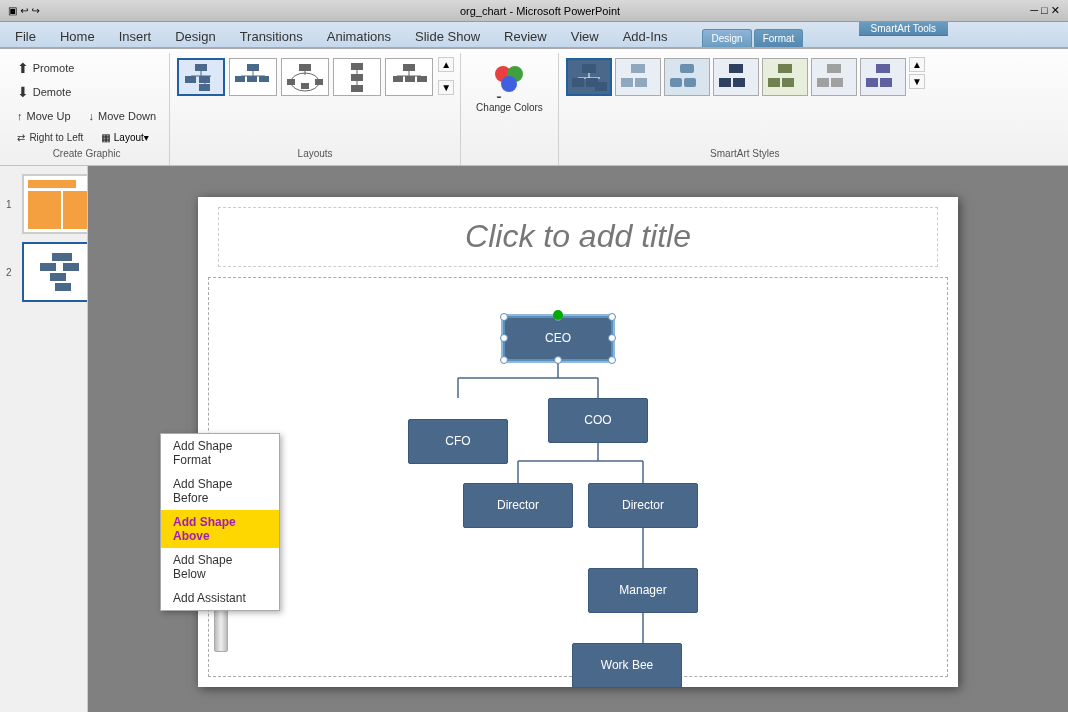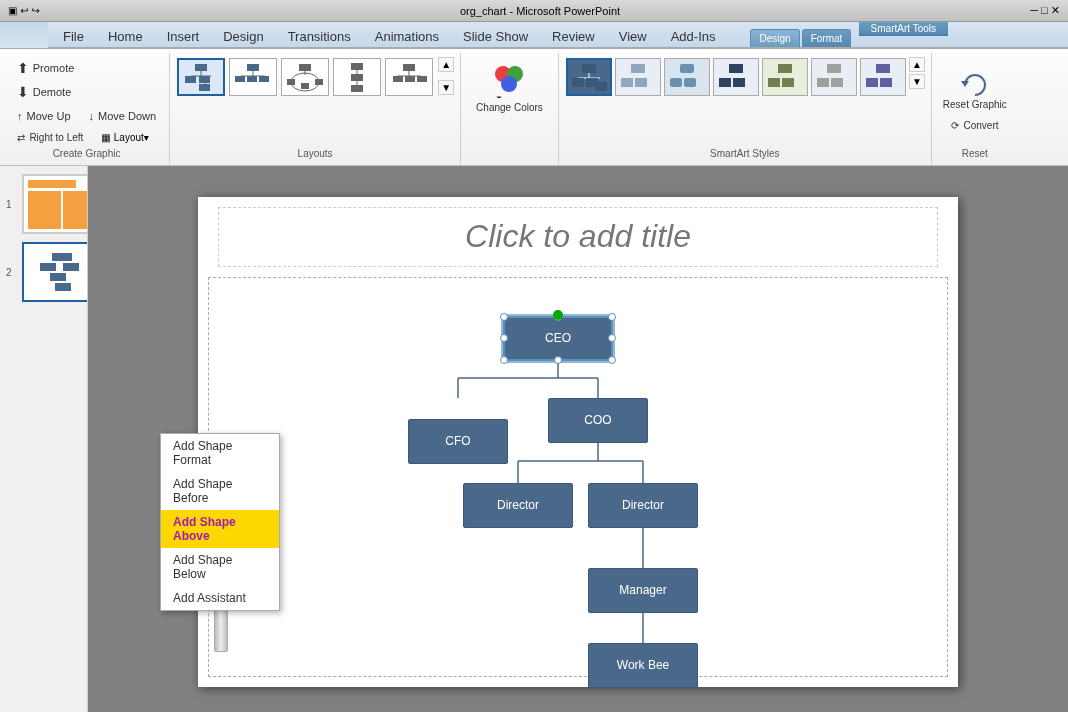--- a/index.html
+++ b/index.html
@@ -344,21 +344,21 @@
   </style>
 </head>
 <body>
 
 <div class="title-bar">
   <span style="margin-right:10px; font-size:10px;">▣ ↩ ↪</span>
   <span class="title-bar-text">org_chart - Microsoft PowerPoint</span>
   <span style="font-size:11px; gap:8px; display:flex;">─ □ ✕</span>
 </div>
 
-<div style="background: linear-gradient(to bottom, #c5d8ec, #d8e4f0); border-bottom: 1px solid #aaa; position: relative; padding-left: 48px;">
+<div style="background: linear-gradient(to bottom, #c5d8ec, #d8e4f0); border-bottom: 1px solid #aaa; position: relative;">
 
   <div style="position:absolute; top:0; right:120px; background: linear-gradient(to bottom, #6a9dc0, #5588b0); color:#fff; font-size:10px; padding:1px 12px; border-radius:0; border-bottom: 1px solid #4a78a0;">SmartArt Tools</div>
 
   <div class="tab-bar">
     <div class="tab">File</div>
     <div class="tab">Home</div>
     <div class="tab">Insert</div>
     <div class="tab">Design</div>
     <div class="tab">Transitions</div>
     <div class="tab">Animations</div>
@@ -541,36 +541,20 @@
       </div>
 
       <div style="width:16px; display:flex; flex-direction:column; justify-content:space-between; height:32px; margin-left:1px;">
         <div style="cursor:pointer; font-size:10px; border:1px solid #ccc; background:#f8f8f8; text-align:center; padding:1px;">▲</div>
         <div style="cursor:pointer; font-size:10px; border:1px solid #ccc; background:#f8f8f8; text-align:center; padding:1px;">▼</div>
       </div>
     </div>
     <div class="ribbon-group-label">SmartArt Styles</div>
   </div>
 
-  <div class="ribbon-group" style="min-width:70px;">
-    <div style="display:flex; flex-direction:column; gap:4px; flex:1; align-items:center; justify-content:center;">
-      <div class="ribbon-btn" style="min-height:30px; padding:2px 4px;">
-        <svg width="28" height="24" viewBox="0 0 28 24">
-          <path d="M4,12 A10,10 0 1,1 14,22" fill="none" stroke="#4a6889" stroke-width="2"></path>
-          <polygon points="0,8 8,8 4,14" fill="#4a6889"></polygon>
-        </svg>
-        <span style="font-size:10px;">Reset Graphic</span>
-      </div>
-      <div class="ribbon-btn-sm" style="font-size:10px;">
-        <span>⟳</span>
-        <span>Convert</span>
-      </div>
-    </div>
-    <div class="ribbon-group-label">Reset</div>
-  </div>
 </div>
 
 <div class="main-area">
 
   <div class="slide-panel">
 
     <div style="position:relative; margin-bottom:8px; margin-left:18px;">
       <span style="position:absolute; left:-16px; top:50%; transform:translateY(-50%); font-size:10px; color:#555;">1</span>
       <div class="slide-thumb" style="border-color:#ccc;">
 
@@ -654,21 +638,21 @@
           </div>
 
           <div class="org-box" style="left:280px; top:185px; width:110px; height:45px;">
             <span>Director</span>
           </div>
 
           <div class="org-box" style="left:280px; top:270px; width:110px; height:45px;">
             <span>Manager</span>
           </div>
 
-          <div class="org-box" style="left:280px; top:345px; width:110px; height:45px;">
+          <div class="org-box" style="left:264px; top:345px; width:110px; height:45px;">
             <span>Work Bee</span>
           </div>
 
         </div>
       </div>
 
       <div class="collapse-arrow" style="left:15px; top:285px;">
         <div class="collapse-arrow-inner">◁</div>
       </div>
 

